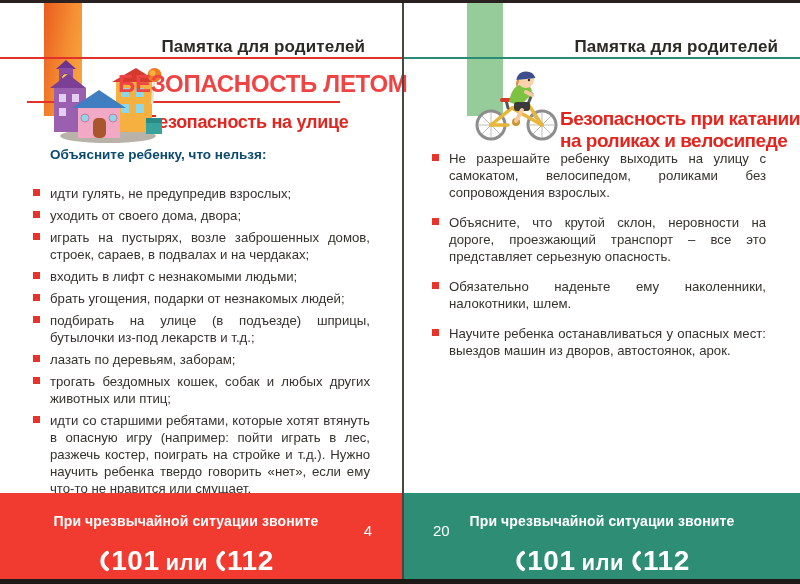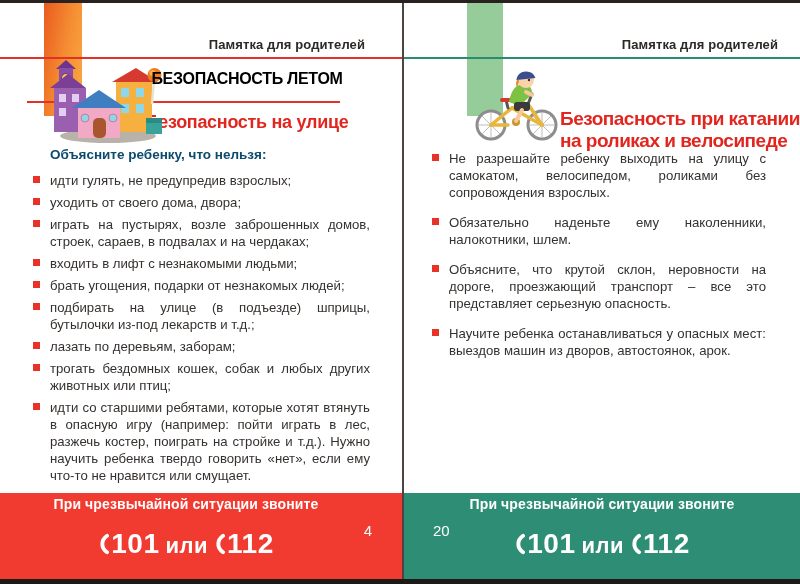--- a/index.html
+++ b/index.html
@@ -12,53 +12,53 @@
   .divider{position:absolute;top:0;bottom:0;left:402px;width:2px;background:#4b4542;z-index:7;}
 
   .page{position:absolute;top:0;height:584px;}
   .page-left{left:0;width:402px;}
   .page-right{left:404px;width:396px;}
 
   .stripe{position:absolute;top:0;height:116px;}
   .stripe-orange{left:44px;width:38px;background:linear-gradient(100deg,#e95a1e 0%,#f58f33 55%,#fbaa44 100%);}
   .stripe-green{left:63px;width:36px;background:#95cc99;}
 
-  .hdr{position:absolute;top:37px;font-size:13px;font-weight:700;color:#2c2927;letter-spacing:.1px;}
+  .hdr{position:absolute;top:37px;font-size:17px;font-weight:700;color:#2c2927;letter-spacing:.1px;}
   .hdr-l{right:37px;} .hdr-r{right:22px;}
 
   .rule{position:absolute;top:57px;left:0;right:0;height:2px;}
   .rule-red{background:#e23129;}
   .rule-teal{background:#2a8c73;}
 
   .illus{position:absolute;z-index:3;}
 
   .title-block{position:absolute;left:118px;top:70px;width:258px;text-align:center;z-index:4;}
-  .title-main{font-size:16px;font-weight:700;color:#000000;letter-spacing:-.3px;white-space:nowrap;}
+  .title-main{font-size:24px;font-weight:700;color:#ef4444;letter-spacing:-.3px;white-space:nowrap;}
   .title-rule{position:absolute;left:27px;top:101px;width:313px;height:2px;background:#e23129;}
   .subtitle{position:absolute;left:118px;top:112px;width:258px;text-align:center;
     font-size:18px;font-weight:700;color:#e2261f;letter-spacing:-.3px;white-space:nowrap;}
 
   .title-block-r{position:absolute;left:156px;top:70px;z-index:4;line-height:22px;margin-top:38px;}
   .title-line{display:block;font-size:19px;font-weight:700;color:#e2261f;letter-spacing:-.5px;white-space:nowrap;}
 
   .lead{position:absolute;left:50px;top:147px;font-size:13.5px;font-weight:700;color:#0c4a6e;}
 
   ul.list{position:absolute;margin:0;padding:0;list-style:none;}
-  .list-l{left:33px;top:172px;width:337px;}
+  .list-l{left:33px;top:185px;width:337px;}
   .list-r{left:28px;top:150px;width:334px;}
   li.item{position:relative;padding-left:17px;text-align:justify;
     font-size:13.2px;line-height:17px;color:#35312e;}
   .list-l li.item{margin-bottom:5px;}
   .list-r li.item{margin-bottom:13px;}
   .sq{position:absolute;left:0;top:4px;width:7px;height:7px;background:#e8332a;}
 
   .footer{position:absolute;left:0;bottom:5px;width:100%;height:86px;color:#fff;z-index:4;}
   .footer-red{background:#f13a30;}
   .footer-green{background:#2e8e75;}
-  .f-inner{padding-top:3px;text-align:center;}
+  .f-inner{padding-top:20px;text-align:center;}
   .f-inner-l{width:372px;}
   .f1{font-size:14px;font-weight:700;letter-spacing:.1px;}
   .f2{margin-top:16px;font-size:28px;font-weight:700;letter-spacing:.5px;}
   .f2 .conj{font-size:22px;margin:0 6px;}
   .phone-ic{display:inline-block;vertical-align:-2px;margin-right:2px;}
   .pagenum{position:absolute;top:29px;font-size:15px;color:#fff;}
   .pagenum-l{right:30px;} .pagenum-r{left:29px;}
 </style>
 </head>
 <body>
@@ -219,25 +219,25 @@
 
     <li class="item">
         <span class="sq"></span>
         <span>Не разрешайте ребенку выходить на улицу с самокатом, велосипедом, роликами без сопровождения взрослых.</span>
       </li>
         <li class="item">
         <span class="sq"></span>
       </li>
         <li class="item">
         <span class="sq"></span>
+        <span>Объясните, что крутой склон, неровности на дороге, проезжающий транспорт – все это представляет серьезную опасность.</span>
+      </li>
+        <li class="item">
+        <span class="sq"></span>
         <span>Обязательно наденьте ему наколенники, налокотники, шлем.</span>
-      </li>
-        <li class="item">
-        <span class="sq"></span>
-        <span>Объясните, что крутой склон, неровности на дороге, проезжающий транспорт – все это представляет серьезную опасность.</span>
       </li>
         <li class="item">
         <span class="sq"></span>
         <span>Научите ребенка останавливаться у опасных мест: выездов машин из дворов, автостоянок, арок.</span>
       </li>
       </ul>
 
     <div class="footer footer-green">
       <div class="f-inner">
         <div class="f1">При чрезвычайной ситуации звоните</div>

